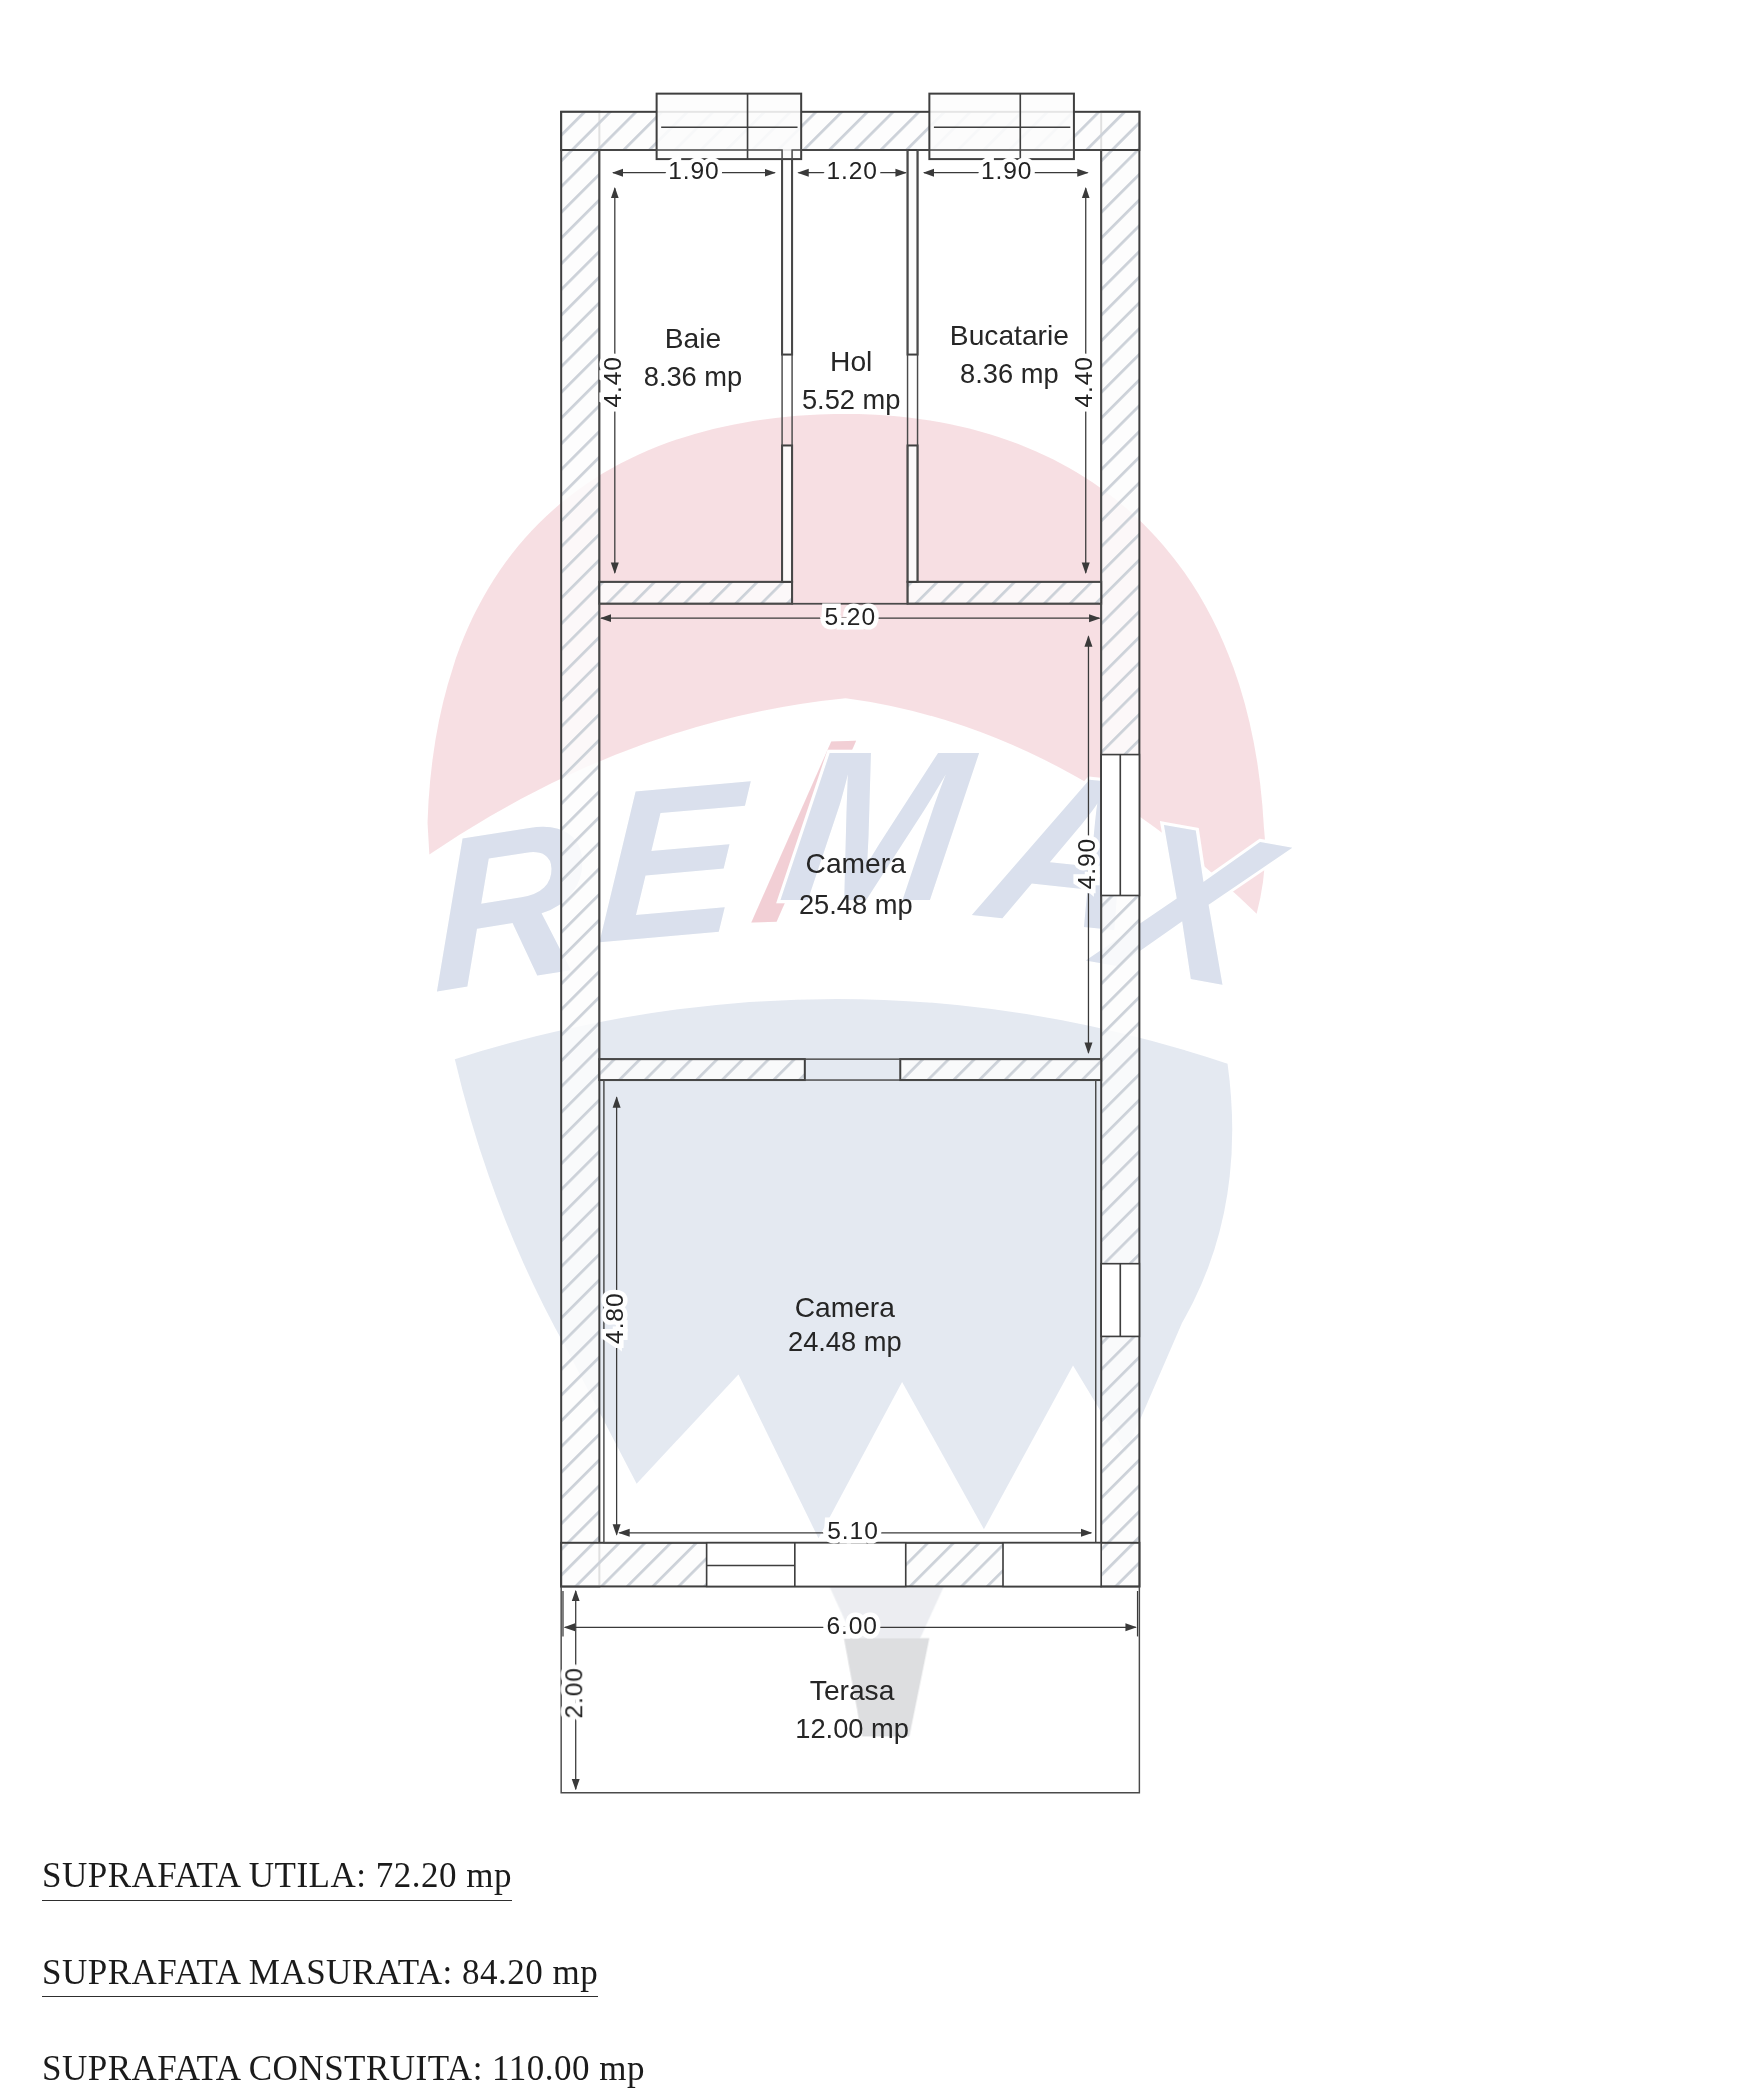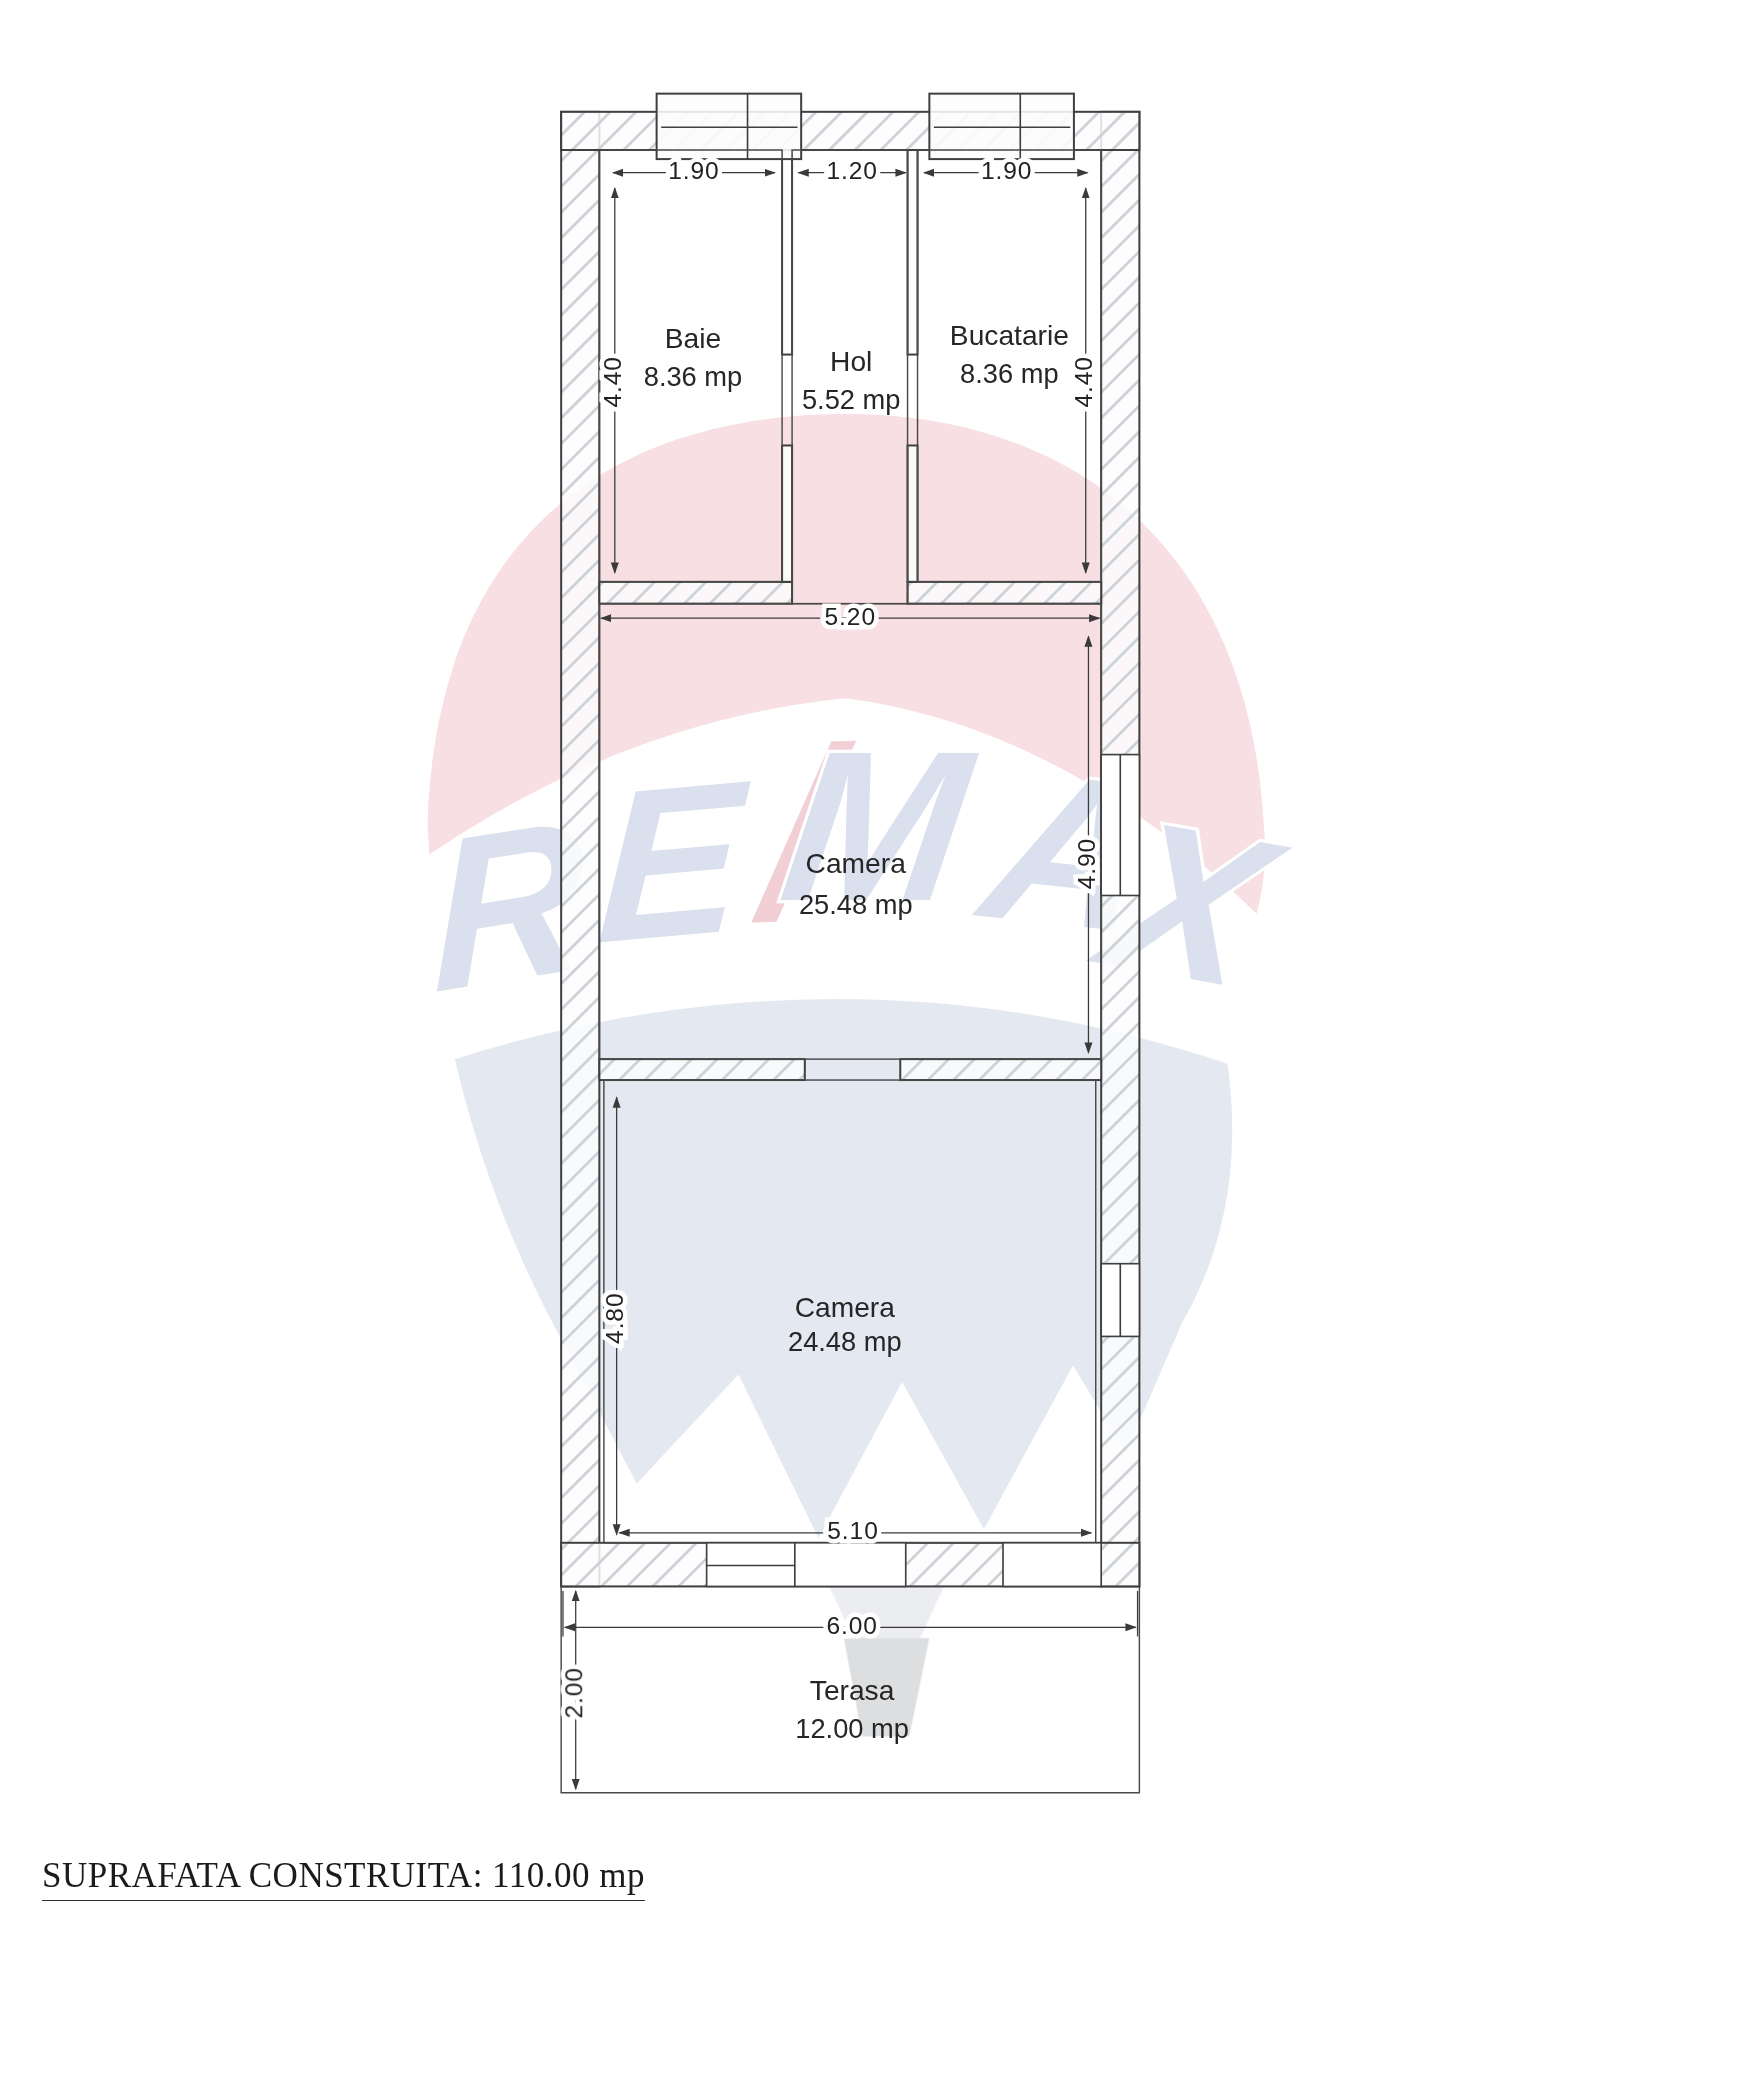--- a/index.html
+++ b/index.html
@@ -173,16 +173,22 @@
     <text class="room-name" x="929" y="1440">Camera</text>
     <text class="room-area" x="929" y="1478">24.48 mp</text>
 
     <text class="room-name" x="937" y="1862">Terasa</text>
     <text class="room-area" x="937" y="1904">12.00 mp</text>
   </g>
 </svg>
 
 <div class="summary-block">
   <div class="summary-line">
+    <span>SUPRAFATA UTILA: 72.20 mp</span>
+  </div>
+  <div class="summary-line">
+    <span>SUPRAFATA MASURATA: 84.20 mp</span>
+  </div>
+  <div class="summary-line">
     <span>SUPRAFATA CONSTRUITA: 110.00 mp</span>
   </div>
 </div>
 
 
 </body></html>

